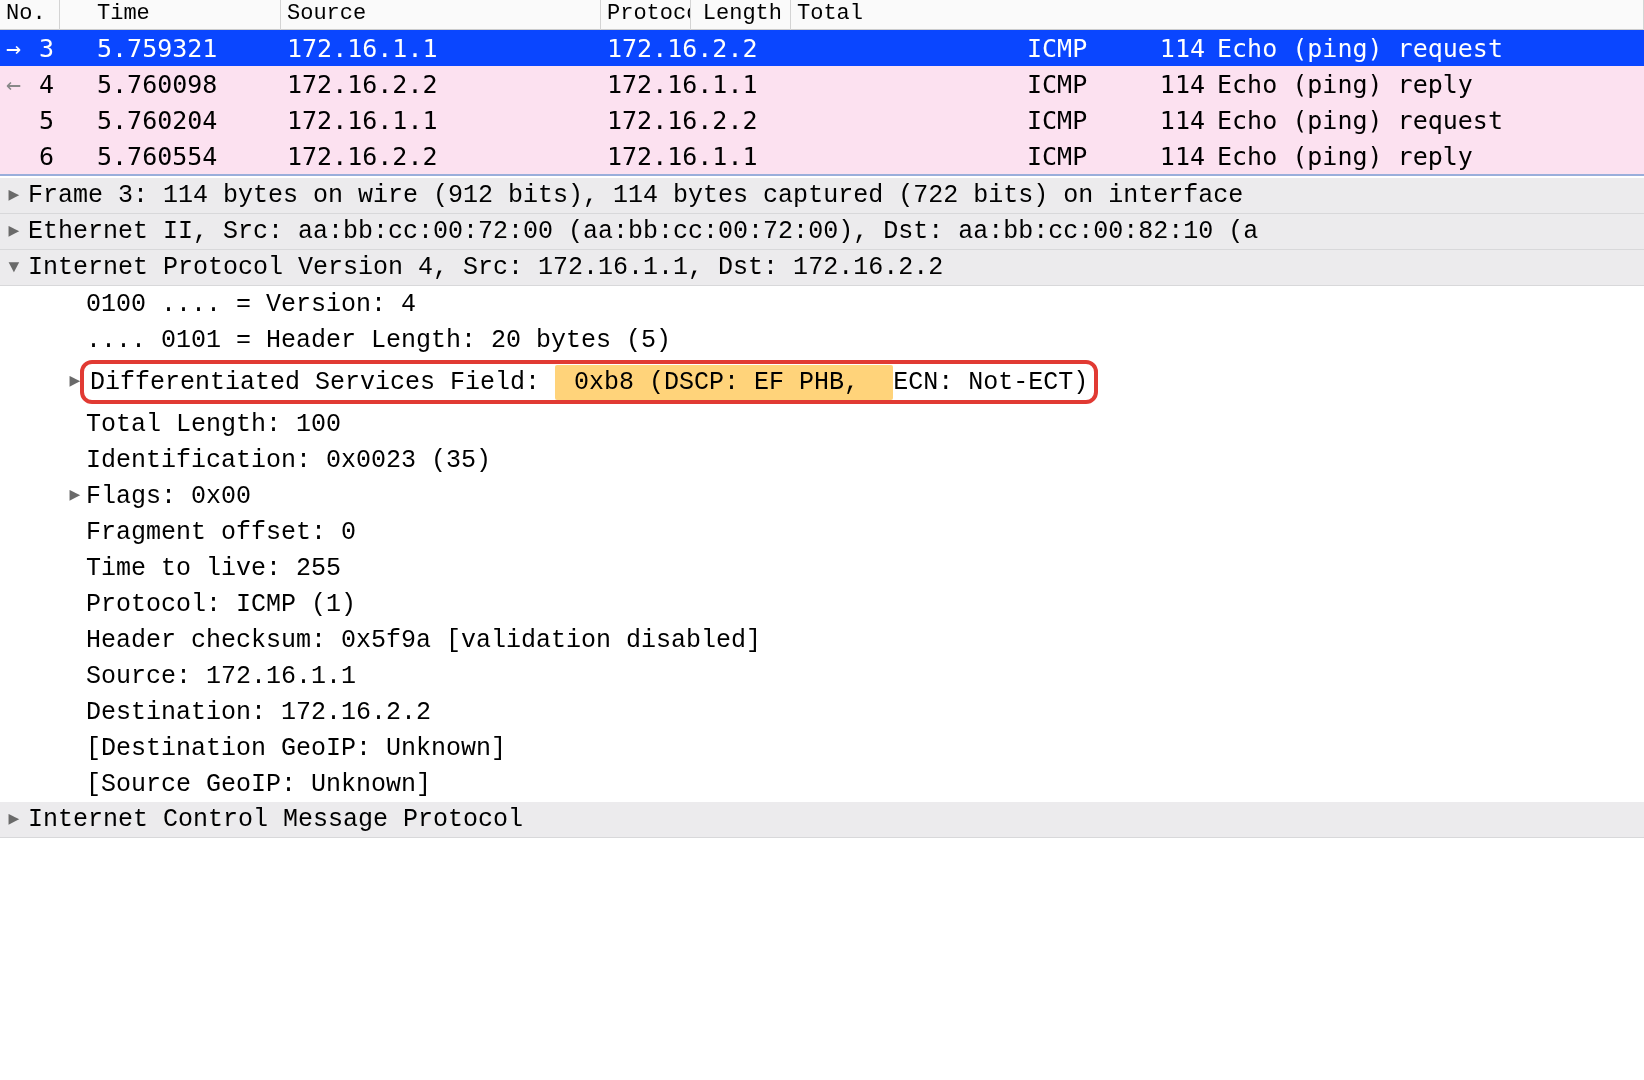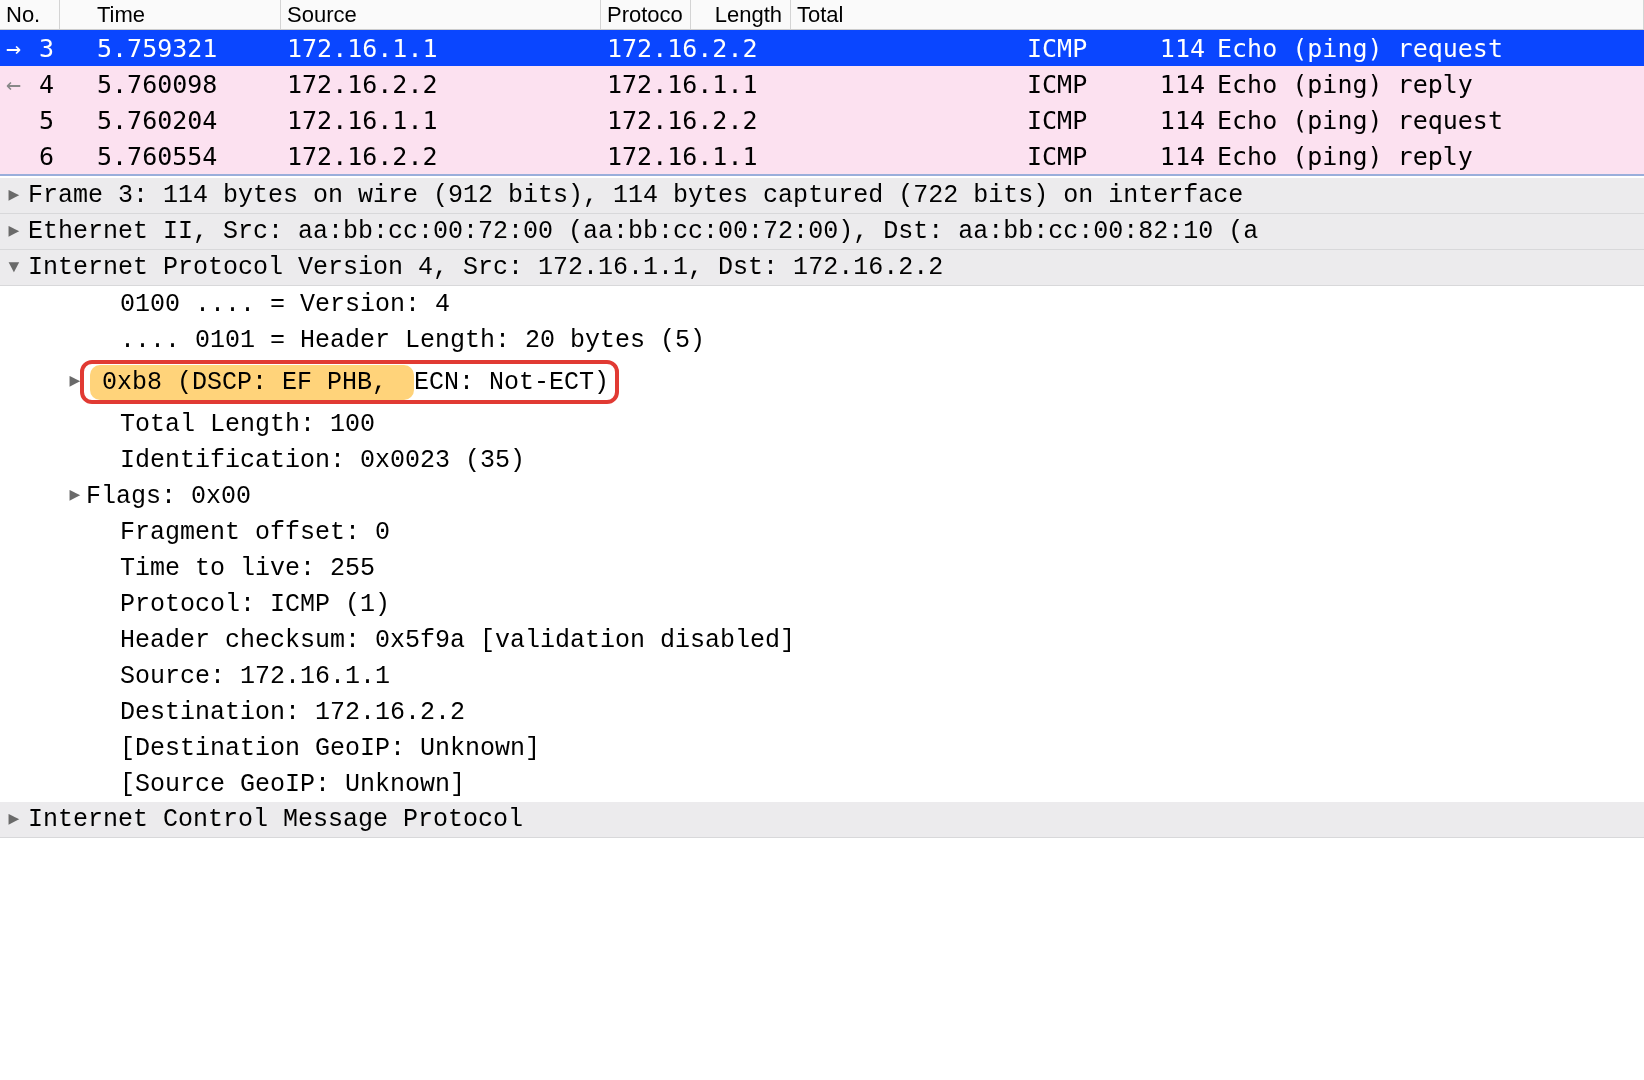--- a/index.html
+++ b/index.html
@@ -13,23 +13,24 @@
     color: #000;
     overflow: hidden;
   }
   .packet-table {
     border-bottom: 2px solid #9aaedb;
   }
   .hdr-row {
     display: flex;
     background: #fafafa;
     border-bottom: 1px solid #ccc;
-    font-family: Liberation Sans, sans-serif;
+    font-family: Liberation Mono, monospace;
     font-size: 22px;
     height: 30px;
+    align-items: center;
   }
   .hdr-cell {
     border-right: 1px solid #d4d4d4;
     padding: 0 6px;
     white-space: nowrap;
     overflow: hidden;
   }
   .c-no   { width: 60px;  text-align: left; padding-left:6px;}
   .c-time { width: 190px; margin-left: 31px; }
   .c-src  { width: 320px; }
@@ -60,34 +61,34 @@
   }
   .drow.hdrline { background: #ecebed; border-bottom:1px solid #d8d8da;}
   .tree-toggle {
     width: 28px;
     display: inline-flex;
     justify-content: center;
     color: #6a6a6a;
     font-size: 18px;
   }
   .indent1 { padding-left: 64px; }
-  .indent2 { padding-left: 120px; }
+  .indent2 { padding-left: 86px; }
   .hl-box {
     border: 4px solid #e13a33;
     border-radius: 12px;
     padding: 0 6px;
     margin-left: -6px;
     display: inline-flex;
     align-items: center;
     height: 44px;
   }
   .hl-yellow {
     background: #ffd37a;
-    border-radius: 10px;
-    padding: 0 12px;
+    border-radius: 2px;
+    padding: 0 19px;
   }
 </style>
 </head>
 <body>
 
 <div class="packet-table">
   <div class="hdr-row">
     <div class="hdr-cell c-no">No.</div>
     <div class="hdr-cell c-time">Time</div>
     <div class="hdr-cell c-src">Source</div>
@@ -161,21 +162,21 @@
   <div class="drow indent2">
     <span>0100 .... = Version: 4</span>
   </div>
   <div class="drow indent2">
     <span>.... 0101 = Header Length: 20 bytes (5)</span>
   </div>
 
   <div class="drow indent1" style="height:48px">
     <span class="tree-toggle" style="width:22px">▶</span>
     <span class="hl-box">
-      <span class="hl-yellow">0xb8 (DSCP: EF PHB, </span><span>ECN: Not-ECT)</span>
+      <span>Differentiated Services Field: </span><span class="hl-yellow">0xb8 (DSCP: EF PHB, </span><span>ECN: Not-ECT)</span>
     </span>
   </div>
 
   <div class="drow indent2">
     <span>Total Length: 100</span>
   </div>
   <div class="drow indent2">
     <span>Identification: 0x0023 (35)</span>
   </div>
   <div class="drow indent1">

